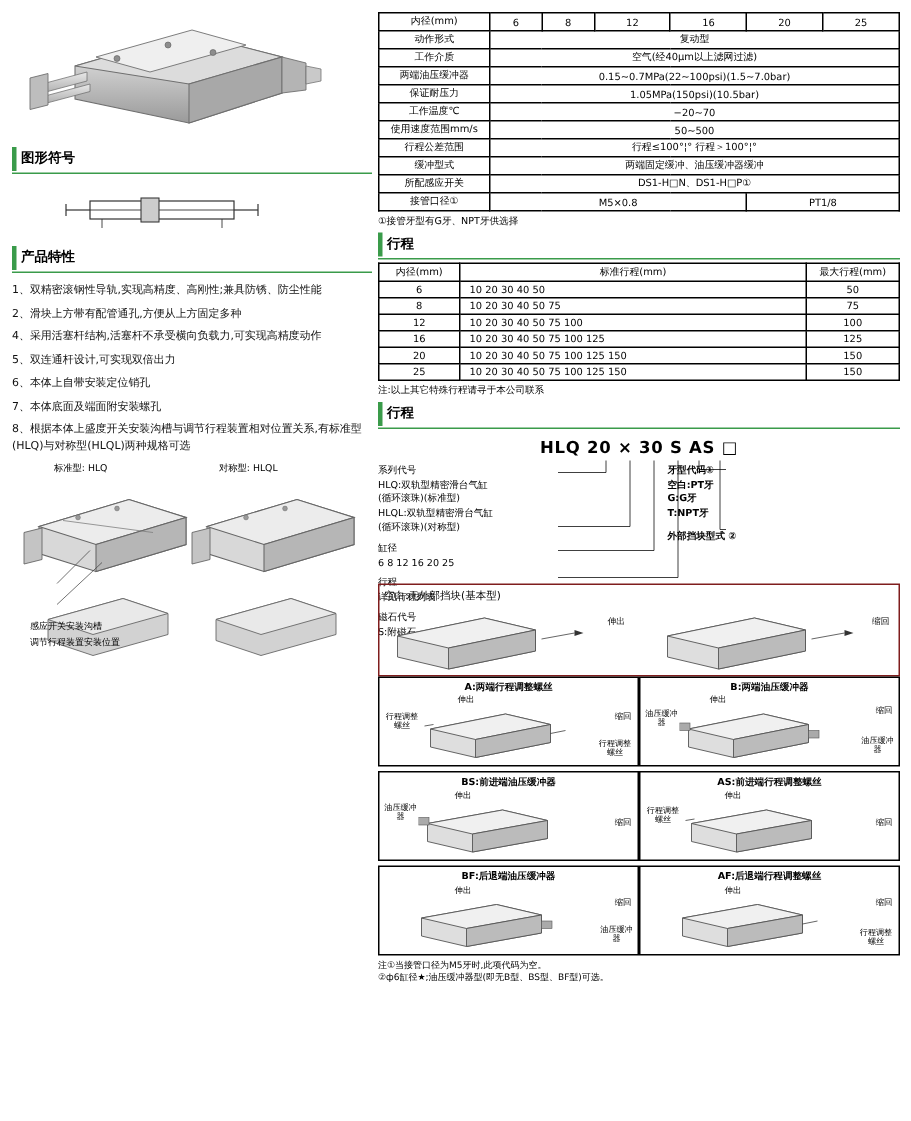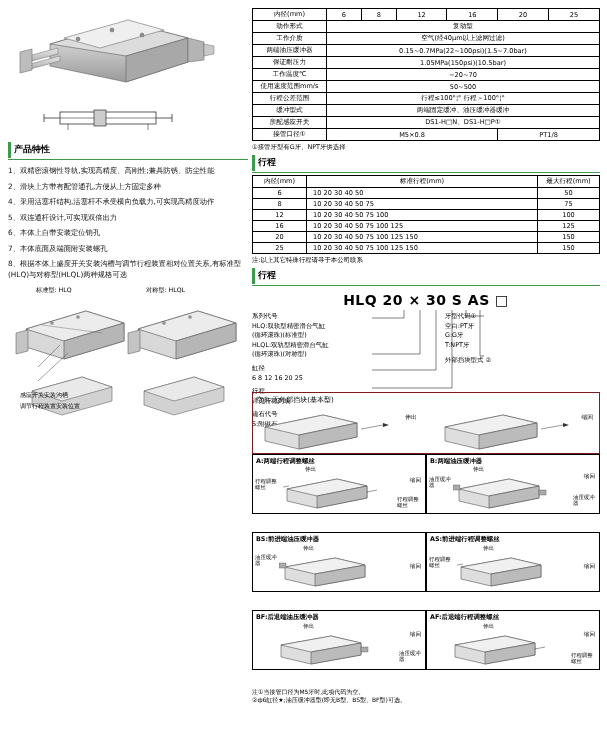--- a/index.html
+++ b/index.html
@@ -85,33 +85,33 @@
     height: 11px;
     font-weight: normal;
   }
   table.stroke th { text-align: center; }
   table.stroke td.c { text-align: center; }
   table.stroke td.l { text-align: left; padding-left: 6px; }
 
   
   .model-code {
     text-align: center;
-    font-size: 14px;
+    font-size: 11px;
     font-weight: bold;
     letter-spacing: .5px;
     margin-top: 6px;
   }
   .code-area { position: relative; height: 112px; font-size: 6.4px; }
   .code-left { position: absolute; left: 0; top: 4px; width: 175px; text-align: left; line-height: 1.5; }
-  .code-right { position: absolute; right: 0; top: 4px; width: 155px; text-align: left; line-height: 1.5; }
+  .code-right { position: absolute; right: 0; top: 4px; width: 155px; text-align: left; line-height: 1.5; font-weight: bold; }
   .code-left div, .code-right div { white-space: nowrap; }
 
   
   .panels { position: relative; margin-top: 2px; }
-  .panel-row { display: flex; gap: 0; margin-bottom: 18px; }
+  .panel-row { display: flex; gap: 0; margin-bottom: 3px; text-align: center; }
   .panel {
     flex: 1;
     border: 1px solid #000;
     padding: 2px 3px 3px 3px;
     min-height: 60px;
     position: relative;
   }
   .panel .ptitle { font-size: 6.4px; font-weight: bold; margin-bottom: 2px; }
   .panel-wide { border: 1px solid #7f1d1d; padding: 2px 3px; min-height: 62px; position: relative; }
 
@@ -154,20 +154,24 @@
 
         <circle cx="70" cy="31" r="2" fill="#8d8d8d" stroke="#5d5d5d" stroke-width="0.4"></circle>
         <circle cx="104" cy="22" r="2" fill="#8d8d8d" stroke="#5d5d5d" stroke-width="0.4"></circle>
         <circle cx="134" cy="27" r="2" fill="#8d8d8d" stroke="#5d5d5d" stroke-width="0.4"></circle>
 
         <polygon points="180,30 196,34 196,52 180,54" fill="#b4b4b4" stroke="#6f6f6f" stroke-width="0.6"></polygon>
         <polygon points="196,36 206,38 206,46 196,48" fill="#c9c9c9" stroke="#6f6f6f" stroke-width="0.5"></polygon>
       </svg>
     </div>
 
+    <div style="margin-top:4px;">
+      <div class="sec-head">图形符号</div>
+      <div class="sec-rule"></div>
+    </div>
     <div style="padding:8px 0 4px 30px;">
       <svg width="150" height="34" viewBox="0 0 150 34">
         <rect x="22" y="10" width="96" height="12" fill="none" stroke="#333" stroke-width="0.8"></rect>
         <line x1="22" y1="16" x2="118" y2="16" stroke="#333" stroke-width="0.6"></line>
         <rect x="56" y="8" width="12" height="16" fill="#ccc" stroke="#333" stroke-width="0.7"></rect>
         <line x1="6" y1="16" x2="22" y2="16" stroke="#333" stroke-width="0.8"></line>
         <line x1="118" y1="16" x2="134" y2="16" stroke="#333" stroke-width="0.8"></line>
         <line x1="6" y1="12" x2="6" y2="20" stroke="#333" stroke-width="0.8"></line>
         <line x1="134" y1="12" x2="134" y2="20" stroke="#333" stroke-width="0.8"></line>
         <line x1="30" y1="22" x2="30" y2="28" stroke="#333" stroke-width="0.6"></line>

